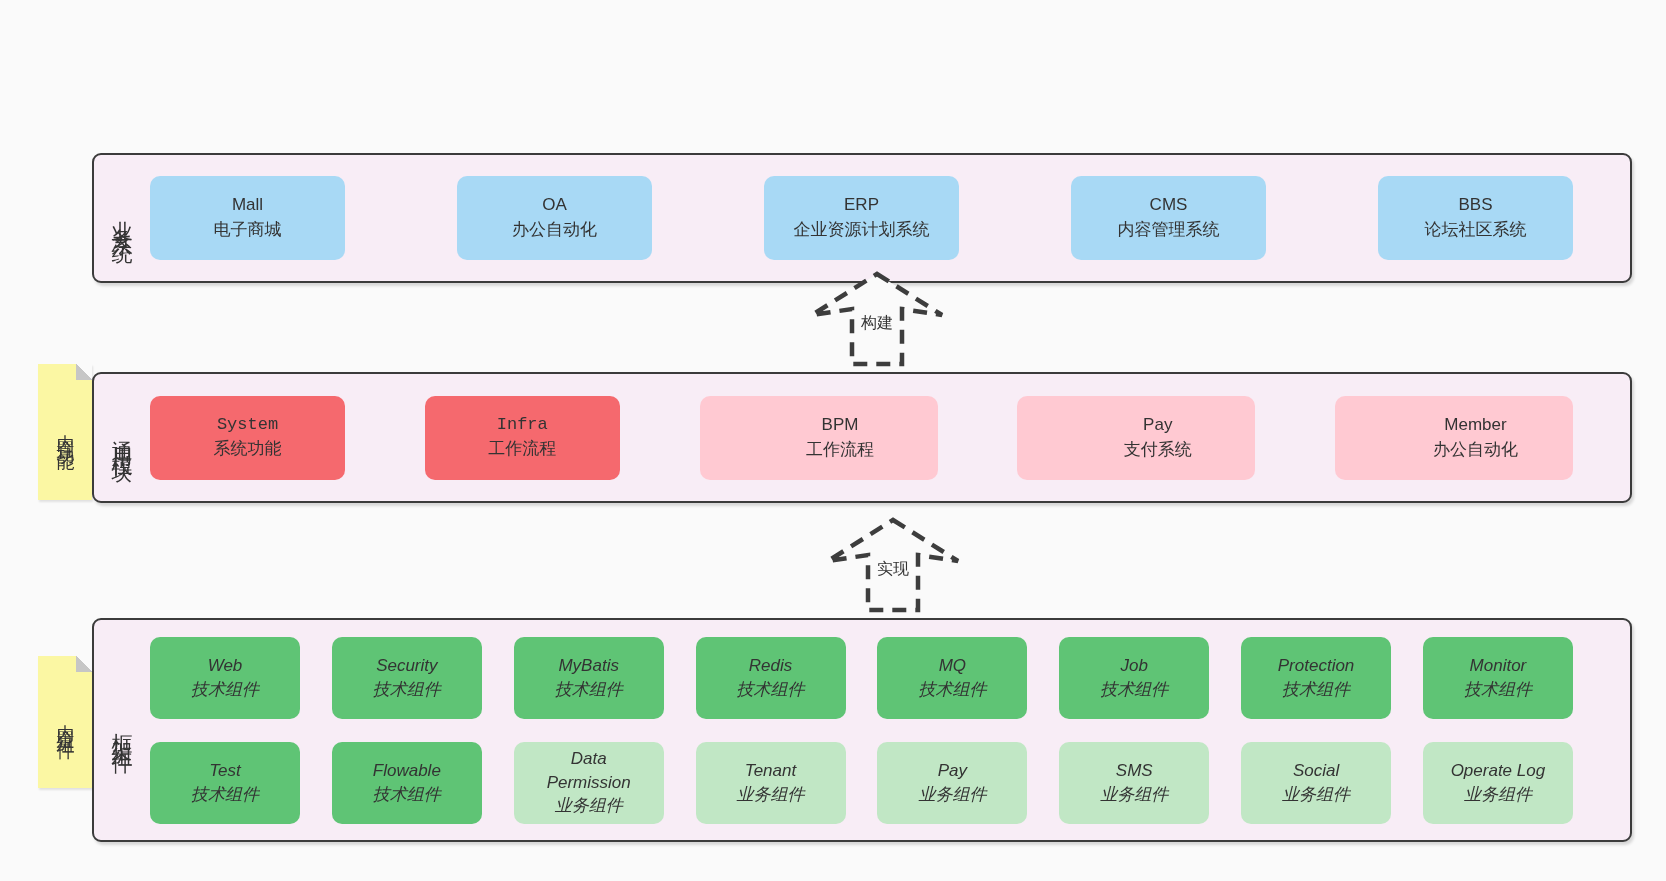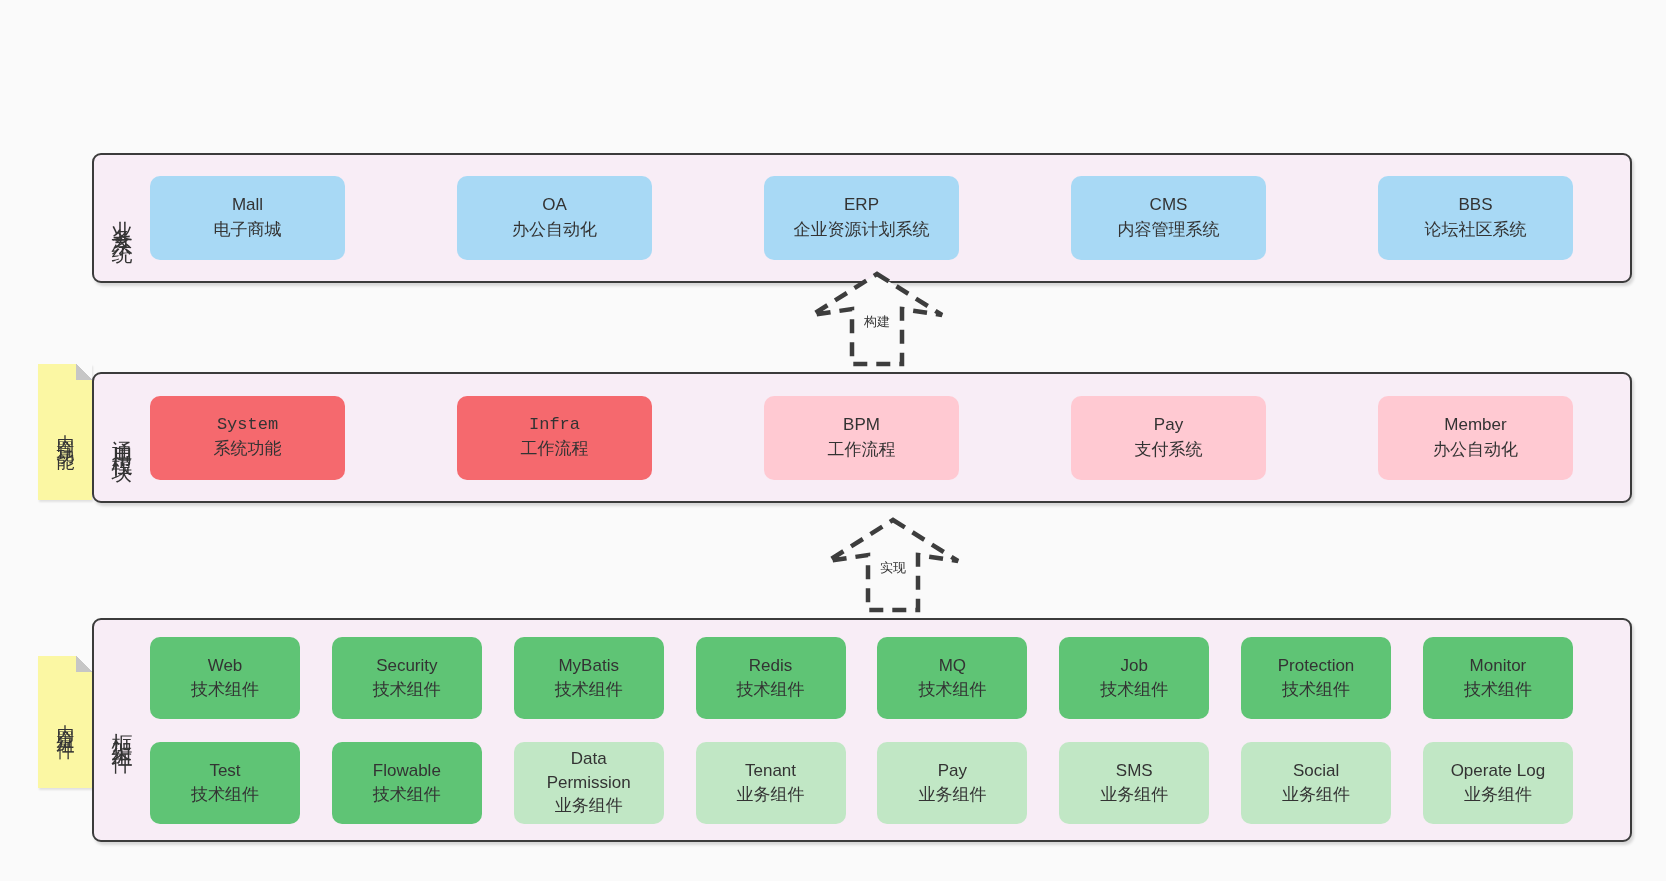--- a/index.html
+++ b/index.html
@@ -21,55 +21,55 @@
   .vtext{
     writing-mode:vertical-rl;text-orientation:upright;
     font-size:21px;letter-spacing:7px;line-height:1.05;white-space:nowrap;
   }
   .layer-content{
     flex:1;display:flex;align-items:center;justify-content:space-between;
     padding-right:57px;
   }
   .layer-content-rows{
     flex:1;display:flex;flex-direction:column;justify-content:center;
-    gap:23px;padding-right:57px;
+    gap:23px;padding-right:57px;font-style:italic;
   }
   .row{display:flex;justify-content:space-between;}
   .node{
     width:195px;height:84px;border-radius:10px;
     display:flex;flex-direction:column;align-items:center;justify-content:center;
     text-align:center;font-size:17px;line-height:1.45;
   }
   .node-sm{
     width:150px;height:82px;border-radius:10px;box-sizing:border-box;
     display:flex;flex-direction:column;align-items:center;justify-content:center;
     text-align:center;font-size:17px;line-height:1.4;padding:0 13px;
   }
   .v-blue{background:#a8d9f5;}
   .v-red{background:#f5696e;font-family:Liberation Mono, monospace;}
-  .v-pink{background:#ffc9d2;}
+  .v-pink{background:#ffc9d2;padding-left:43px;}
   .v-green{background:#5fc475;}
   .v-light-green{background:#c1e7c5;}
   .sticky{
     position:absolute;left:38px;width:54px;background:#fbf7a3;
     display:flex;align-items:center;justify-content:center;z-index:0;
     box-shadow:1px 2px 2px rgba(0,0,0,0.10);
   }
   #sticky-modules{top:364px;height:136px;}
   #sticky-framework{top:656px;height:132px;}
   .sticky .vtext{font-size:18px;letter-spacing:6px;}
   .fold{
     position:absolute;top:0;right:0;width:16px;height:16px;
     background:linear-gradient(to bottom left,#fafafa 0 50%,#c6c6c6 50% 100%);
   }
   .arrow{position:absolute;width:136px;height:96px;z-index:2;}
   .arrow svg{position:absolute;top:0;left:0;}
   .arrow-label{
     position:absolute;left:50%;top:42px;transform:translateX(-50%);
-    background:#fafafa;padding:0 3px;font-size:13px;white-space:nowrap;z-index:3;
+    background:#fafafa;padding:0 3px;font-size:16px;white-space:nowrap;z-index:3;
   }
   #arrow-build{left:809px;top:271px;}
   #arrow-implement{left:825px;top:517px;}
 </style>
 </head>
 <body>
 
 <div class="layer" id="layer-business">
   <div class="layer-left">
     <div class="vtext">业务系统</div>

